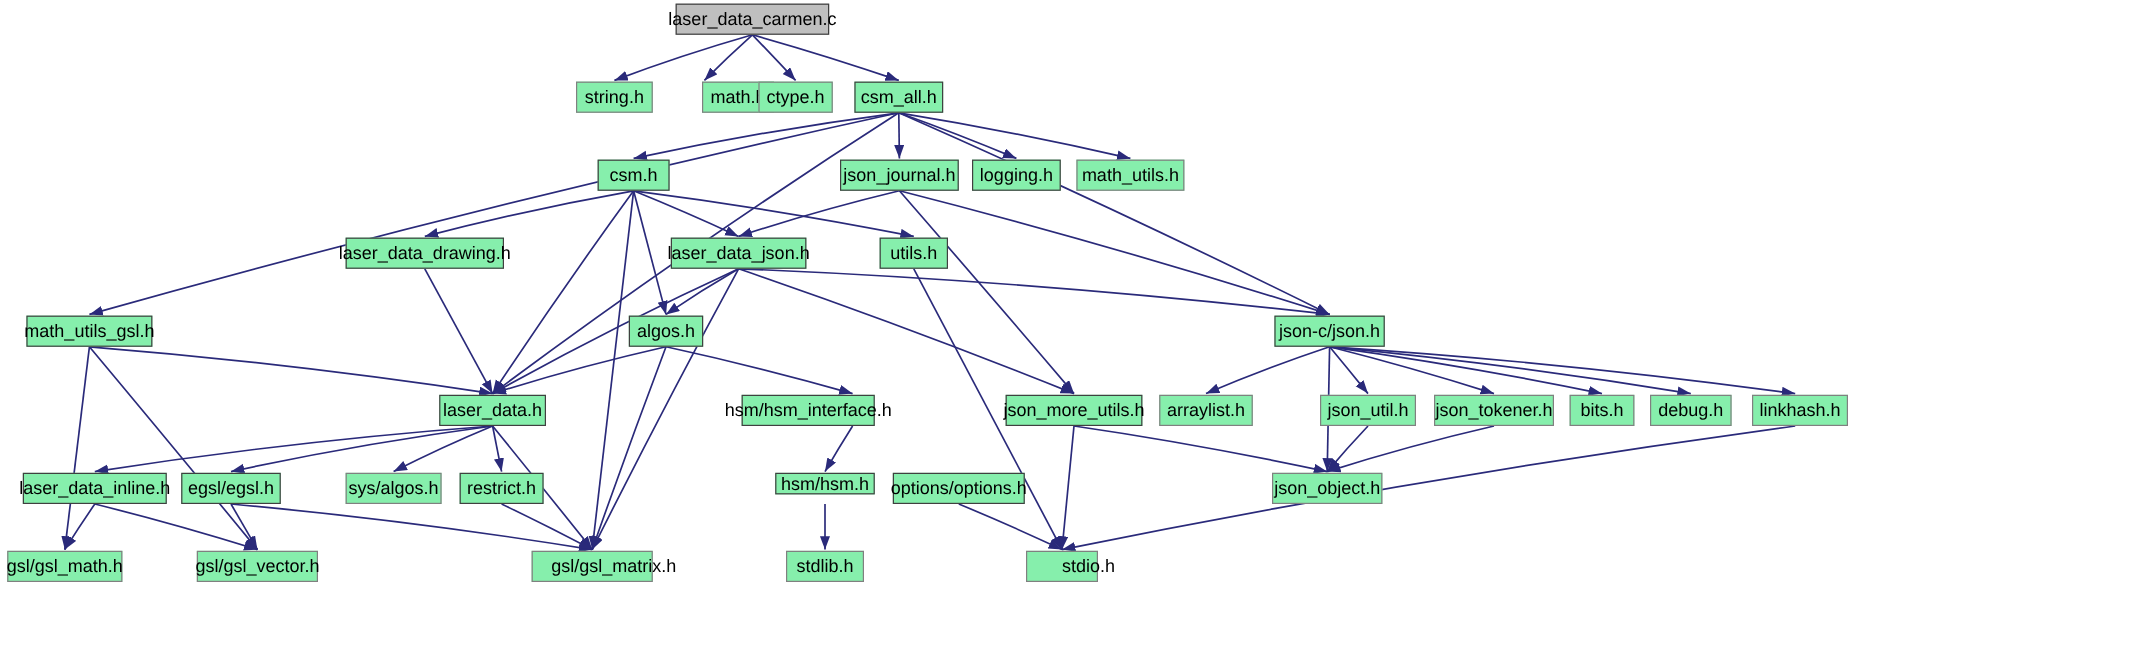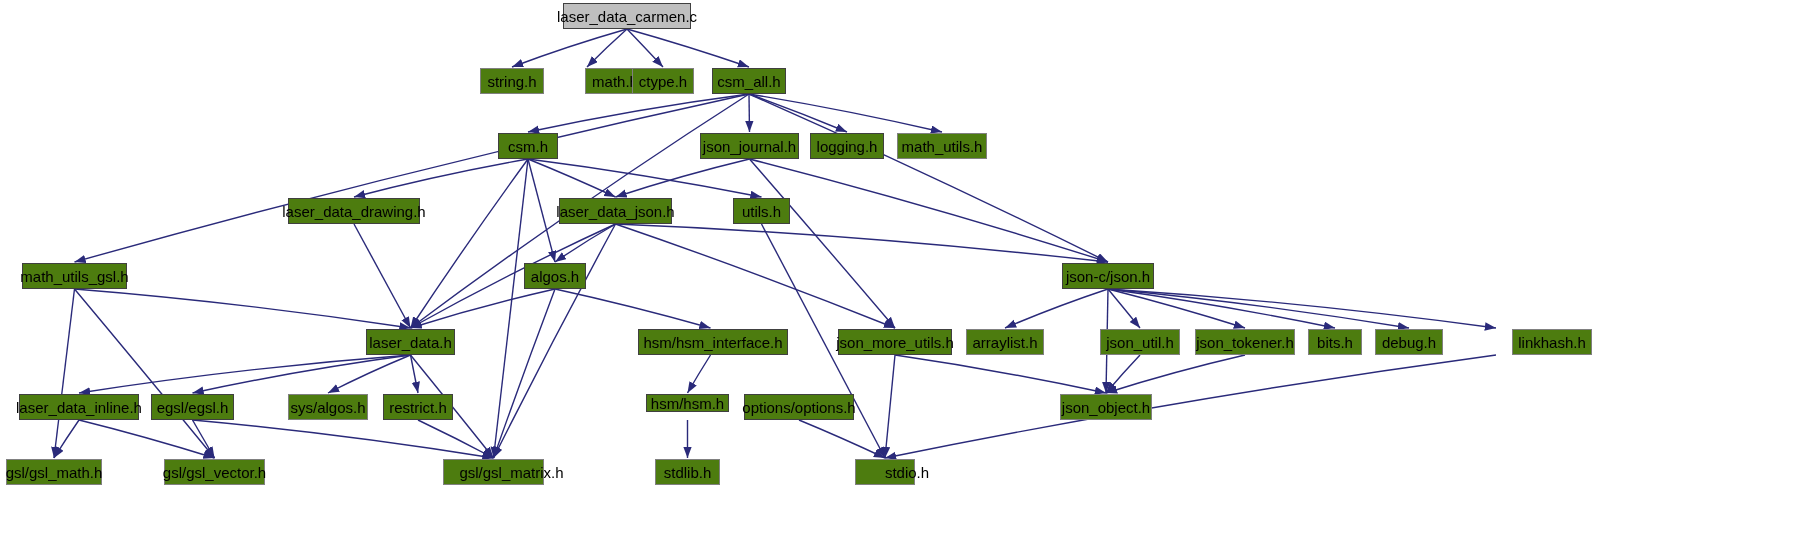--- a/index.html
+++ b/index.html
@@ -1,20 +1,20 @@
 <!DOCTYPE html>
 <html><head>
 <meta charset="utf-8">
 <style>
   html,body{margin:0;padding:0;background:#ffffff;}
   #canvas{position:relative;width:1797px;height:560px;background:#ffffff;
           font-family:"Liberation Sans", sans-serif;overflow:hidden;}
   svg#edges{position:absolute;left:0;top:0;width:1797px;height:560px;}
   .node{position:absolute;box-sizing:border-box;display:flex;align-items:center;
-        justify-content:center;background:#4d7c0f;border:1px solid #808080;
+        justify-content:center;background:#86efac;border:1px solid #808080;
         color:#000000;font-size:15px;line-height:1;white-space:nowrap;height:27px;}
   .node.root{background:#bfbfbf;border:1px solid #404040;font-weight:normal;}
   .node.dark{border:1px solid #404040;}
   .edge{fill:none;stroke:#2a2a7a;stroke-width:1.4px;}
   .ahead{fill:#2a2a7a;stroke:none;}
 </style>
 </head>
 <body>
 
 <div id="canvas">
@@ -95,28 +95,28 @@
       <div class="node dark" style="left: 700px; top: 133px; width: 99px; height: 26px;">json_journal.h</div>
       <div class="node dark" style="left: 810px; top: 133px; width: 74px; height: 26px;">logging.h</div>
       <div class="node" style="left: 897px; top: 133px; width: 90px; height: 26px;">math_utils.h</div>
       <div class="node dark" style="left: 288px; top: 198px; width: 132px; height: 26px;">laser_data_drawing.h</div>
       <div class="node dark" style="left: 559px; top: 198px; width: 113px; height: 26px;">laser_data_json.h</div>
       <div class="node dark" style="left: 733px; top: 198px; width: 57px; height: 26px;">utils.h</div>
       <div class="node dark" style="left: 22px; top: 263px; width: 105px; height: 26px;">math_utils_gsl.h</div>
       <div class="node dark" style="left: 524px; top: 263px; width: 62px; height: 26px;">algos.h</div>
       <div class="node dark" style="left: 1062px; top: 263px; width: 92px; height: 26px;">json-c/json.h</div>
       <div class="node dark" style="left: 366px; top: 329px; width: 89px; height: 26px;">laser_data.h</div>
-      <div class="node dark" style="left: 638px; top: 329px; width: 150px; height: 26px;">hsm/hsm_interface.h</div>
+      <div class="node dark" style="left: 618px; top: 329px; width: 111px; height: 26px;">hsm/hsm_interface.h</div>
       <div class="node dark" style="left: 838px; top: 329px; width: 114px; height: 26px;">json_more_utils.h</div>
       <div class="node" style="left: 966px; top: 329px; width: 78px; height: 26px;">arraylist.h</div>
       <div class="node" style="left: 1100px; top: 329px; width: 80px; height: 26px;">json_util.h</div>
       <div class="node" style="left: 1195px; top: 329px; width: 100px; height: 26px;">json_tokener.h</div>
       <div class="node" style="left: 1308px; top: 329px; width: 54px; height: 26px;">bits.h</div>
       <div class="node" style="left: 1375px; top: 329px; width: 68px; height: 26px;">debug.h</div>
-      <div class="node" style="left: 1512px; top: 329px; width: 80px; height: 26px;">linkhash.h</div>
+      <div class="node" style="left: 1460px; top: 329px; width: 80px; height: 26px;">linkhash.h</div>
       <div class="node dark" style="left: 19px; top: 394px; width: 120px; height: 26px;">laser_data_inline.h</div>
       <div class="node dark" style="left: 151px; top: 394px; width: 83px; height: 26px;">egsl/egsl.h</div>
       <div class="node" style="left: 288px; top: 394px; width: 80px; height: 26px;">sys/algos.h</div>
       <div class="node dark" style="left: 383px; top: 394px; width: 70px; height: 26px;">restrict.h</div>
       <div class="node dark" style="left: 646px; top: 394px; width: 83px; height: 18px;">hsm/hsm.h</div>
       <div class="node dark" style="left: 744px; top: 394px; width: 110px; height: 26px;">options/options.h</div>
       <div class="node" style="left: 1060px; top: 394px; width: 92px; height: 26px;">json_object.h</div>
       <div class="node" style="left: 6px; top: 459px; width: 96px; height: 26px;">gsl/gsl_math.h</div>
       <div class="node" style="left: 164px; top: 459px; width: 101px; height: 26px;">gsl/gsl_vector.h</div>
       <div class="node" style="left: 443px; top: 459px; width: 101px; height: 26px; padding-left: 36px;">gsl/gsl_matrix.h</div>

